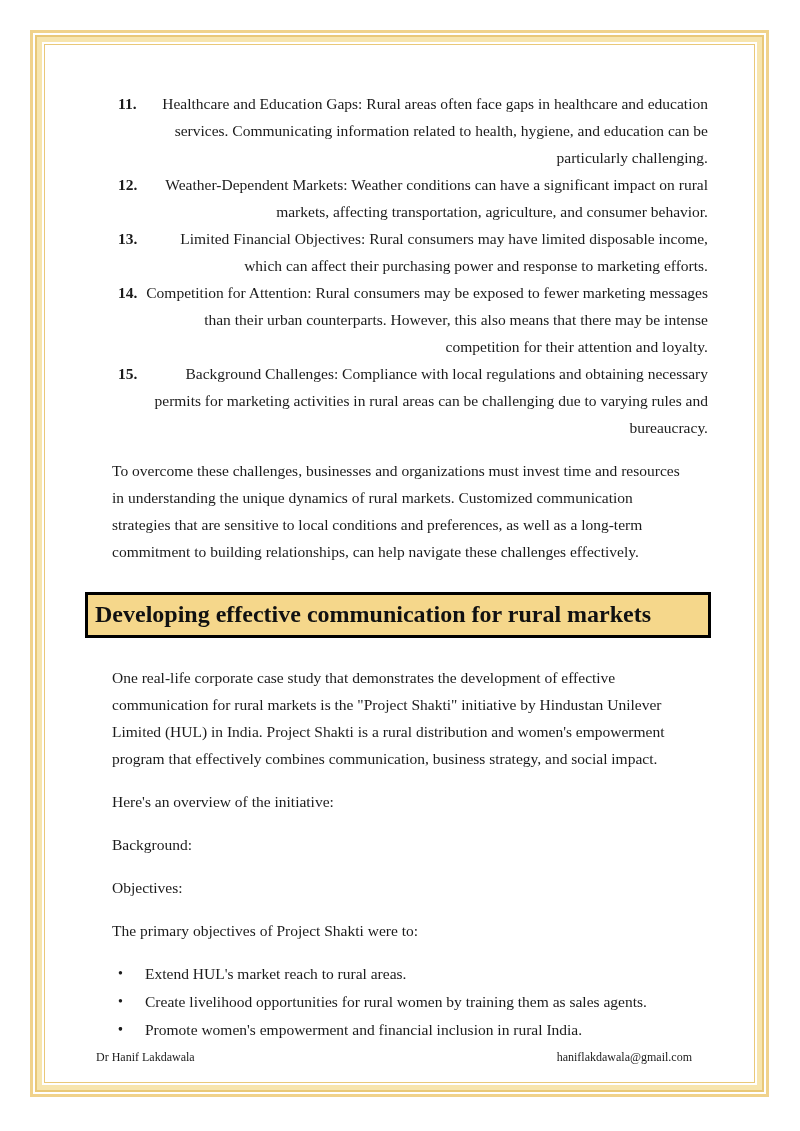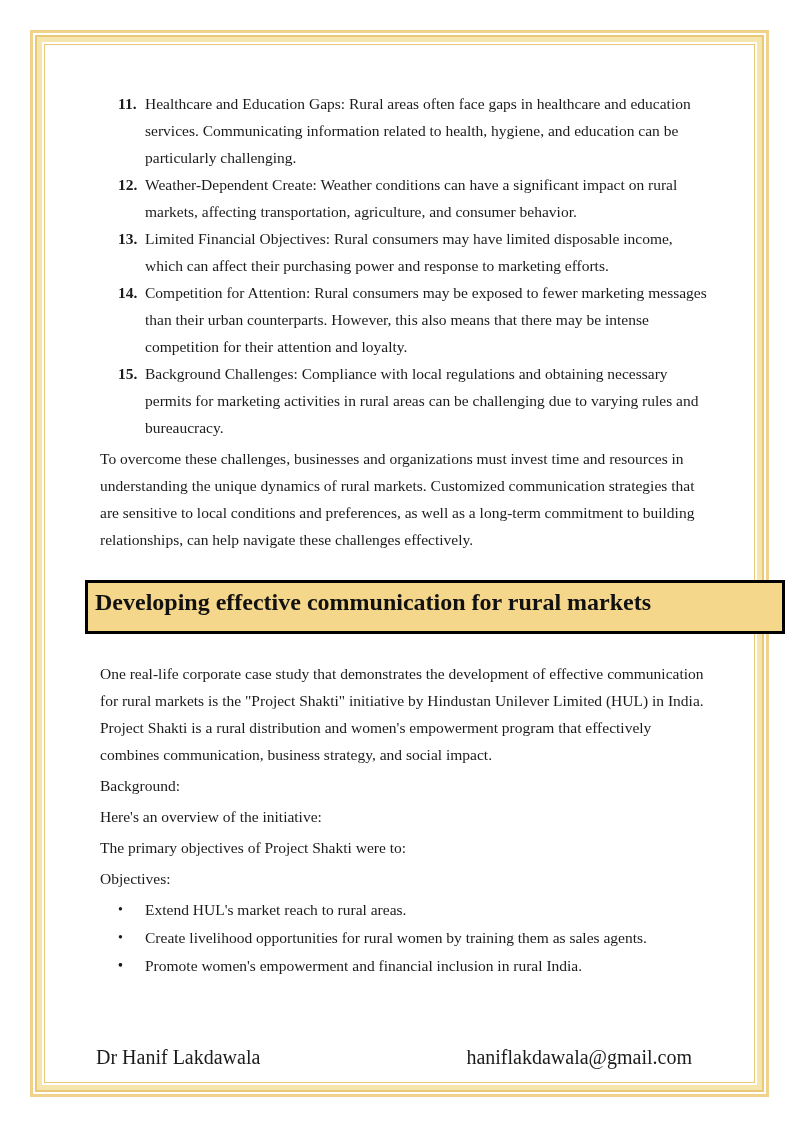--- a/index.html
+++ b/index.html
@@ -29,96 +29,96 @@
   }
 
   .content {
     position:absolute;
     left:96px; top:90px;
     width:612px;
     font-size:15.5px;
     line-height:27px;
   }
 
-  .challenges { margin:0; padding:0; list-style:none; }
+  .challenges { margin:0; padding:0; list-style:none;text-align:right; }
   .challenges .li { position:relative; padding-left:49px; margin:0; }
   .challenges .num {
     position:absolute; left:22px; top:0;
     font-weight:bold;
   }
   .b { font-weight:normal; }
 
-  .para { margin:4px; }
+  .para { margin:16px; }
 
   .heading-box {
     box-sizing:border-box;
     margin:27px 0 26px -11px;
-    width:700px;
+    width:626px;
     background:var(--heading-bg);
     border:3px solid var(--heading-border);
-    padding:4px 10px 14px 7px;
+    padding:4px 10px 6px 7px;
     font-size:24px;
     font-weight:bold;
     line-height:30px;
     color:#111;
   }
   .heading-box h1 { margin:0; font-size:inherit; line-height:inherit; font-weight:inherit; }
 
   .bullets { margin:0; padding:0; list-style:none; }
   .bullets .li { position:relative; padding-left:49px; margin:0 0 1px 0; }
   .bullets .dot { position:absolute; left:22px; top:0; font-size:14px; }
 
   .footer {
     position:absolute;
     left:96px; top:1044px;
     width:612px;
     display:flex;
     justify-content:space-between;
-    font-size:20px;
+    font-size:12px;
     line-height:27px;
   }
   .footer .email { padding-right:16px; }
 </style>
 </head>
 <body>
 
 <div class="page">
   <div class="frame"></div>
 
   <div class="content">
 
     <ol class="challenges">
       <li class="li">
         <span class="num">11.</span><span class="b">Healthcare and Education Gaps:</span><span> Rural areas often face gaps in healthcare and education services. Communicating information related to health, hygiene, and education can be particularly challenging.</span>
       </li>
       <li class="li">
-        <span class="num">12.</span><span class="b">Weather-Dependent Create</span><span>: Weather conditions can have a significant impact on rural markets, affecting transportation, agriculture, and consumer behavior.</span>
+        <span class="num">12.</span><span class="b">Weather-Dependent Markets</span><span>: Weather conditions can have a significant impact on rural markets, affecting transportation, agriculture, and consumer behavior.</span>
       </li>
       <li class="li">
         <span class="num">13.</span><span class="b">Limited Financial Objectives:</span><span> Rural consumers may have limited disposable income, which can affect their purchasing power and response to marketing efforts.</span>
       </li>
       <li class="li">
         <span class="num">14.</span><span class="b">Competition for Attention</span><span>: Rural consumers may be exposed to fewer marketing messages than their urban counterparts. However, this also means that there may be intense competition for their attention and loyalty.</span>
       </li>
       <li class="li">
         <span class="num">15.</span><span class="b">Background Challenges</span><span>: Compliance with local regulations and obtaining necessary permits for marketing activities in rural areas can be challenging due to varying rules and bureaucracy.</span>
       </li>
     </ol>
 
     <p class="para">To overcome these challenges, businesses and organizations must invest time and resources in understanding the unique dynamics of rural markets. Customized communication strategies that are sensitive to local conditions and preferences, as well as a long-term commitment to building relationships, can help navigate these challenges effectively.</p>
 
     <div class="heading-box">
       <h1>Developing effective communication for rural markets</h1>
     </div>
 
     <p class="para">One real-life corporate case study that demonstrates the development of effective communication for rural markets is the "Project Shakti" initiative by Hindustan Unilever Limited (HUL) in India. Project Shakti is a rural distribution and women's empowerment program that effectively combines communication, business strategy, and social impact.</p>
+    <p class="para b">Here's an overview of the initiative:</p>
     <p class="para b">Background:</p>
-    <p class="para b">Here's an overview of the initiative:</p>
+    <p class="para b">Objectives:</p>
     <p class="para b">The primary objectives of Project Shakti were to:</p>
-    <p class="para b">Objectives:</p>
 
     <ul class="bullets">
       <li class="li">
         <span class="dot">•</span><span>Extend HUL's market reach to rural areas.</span>
       </li>
       <li class="li">
         <span class="dot">•</span><span>Create livelihood opportunities for rural women by training them as sales agents.</span>
       </li>
       <li class="li">
         <span class="dot">•</span>

